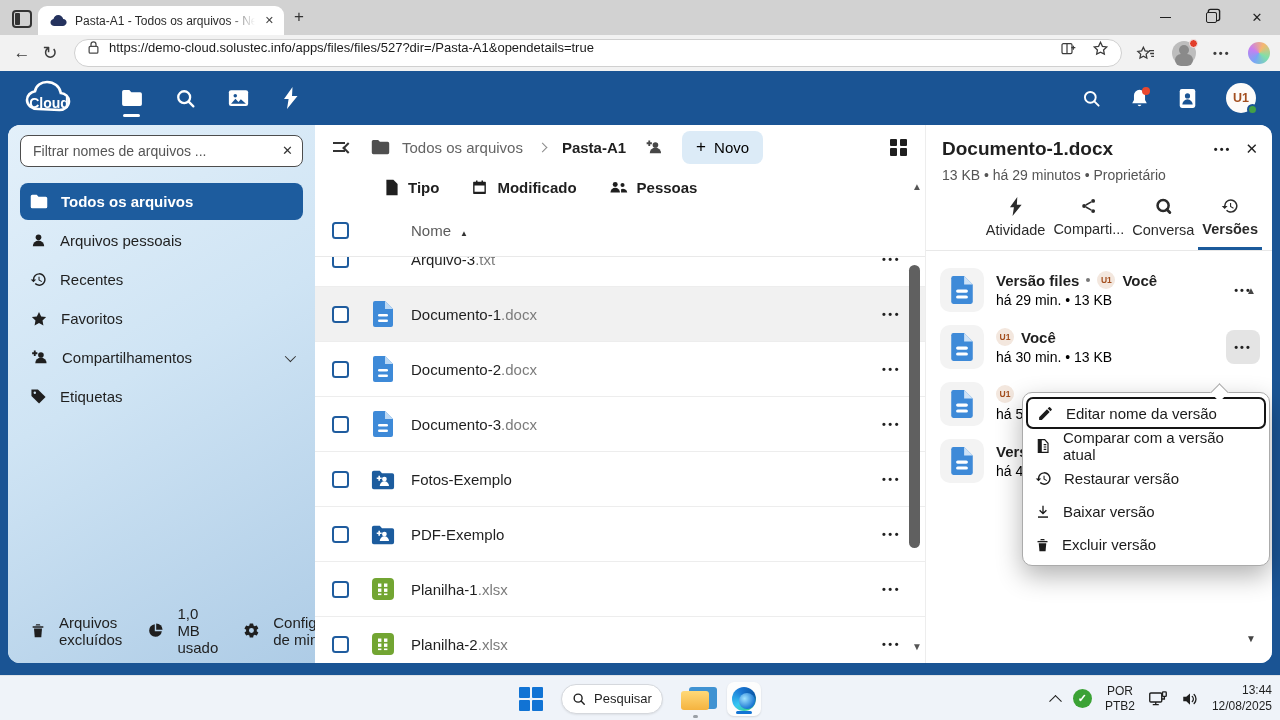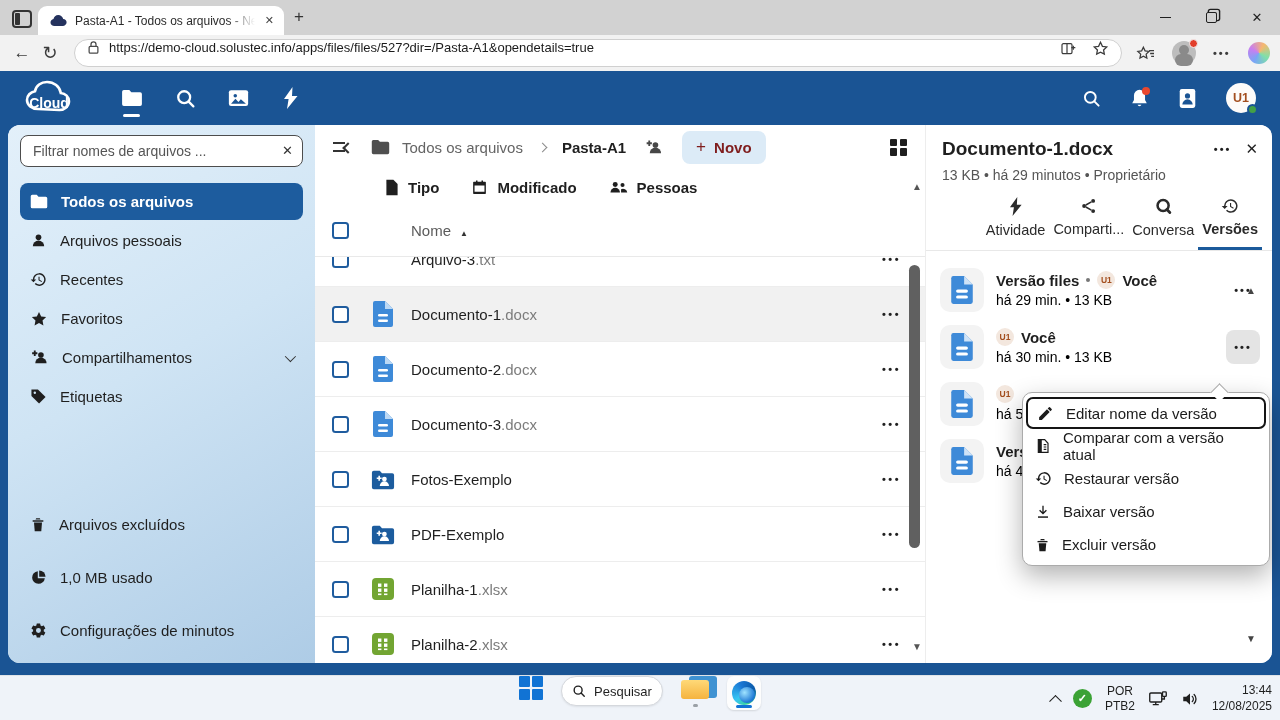--- a/index.html
+++ b/index.html
@@ -62,33 +62,33 @@
 .filterwrap{position:relative;margin-bottom:16px}
 .filterinput{width:100%;height:32px;border:1.6px solid #4d4d4d;border-radius:8px;background:#fff;padding:0 34px 0 12px;font-size:14px;font-family:inherit;color:#333}
 .filterinput::placeholder{color:#555}
 .filterclear{position:absolute;right:10px;top:8px;font-size:13px;color:#333}
 .snav{display:flex;flex-direction:column;gap:2px}
 .sitem{height:37px;border-radius:8px;display:flex;align-items:center;gap:13px;padding:0 10px;font-size:15px;color:#1f1f1f}
 .sitem .ico{color:#1f1f1f}
 .sitem.sel{background:#1d5c9e;color:#fff;font-weight:600}
 .sitem.sel .ico{color:#fff}
 .sitem .chev-down{margin-left:auto;width:8px;height:8px;border-right:1.8px solid #333;border-bottom:1.8px solid #333;transform:rotate(45deg) translateY(-2px)}
-.sfooter{margin-top:auto;display:flex;flex-direction:column;gap:16px;padding-bottom:4px}
+.sfooter{margin-top:auto;display:flex;flex-direction:row;gap:5px;padding-bottom:4px}
 
 
 .nc-main{width:610px;flex:none;display:flex;flex-direction:column;position:relative;background:#fff}
 .list-header{height:44px;display:flex;align-items:center;padding:0 18px 0 16px;gap:10px}
 .collapse-ico{width:22px;height:22px;position:relative;color:#333;margin-right:8px}
 .collapse-ico::before{content:"";position:absolute;left:2px;top:6px;width:12px;height:2px;background:#333;box-shadow:0 8px 0 #333}
 .collapse-ico::after{content:"";position:absolute;right:1px;top:8px;width:6px;height:6px;border-left:2px solid #333;border-bottom:2px solid #333;transform:rotate(45deg)}
 .bc-root{font-size:15px;color:#646464;margin-left:2px}
 .bc-sep{width:7px;height:7px;border-right:1.8px solid #8a8a8a;border-top:1.8px solid #8a8a8a;transform:rotate(45deg);margin:0 6px}
 .bc-cur{font-size:15px;font-weight:700}
 .bc-share{color:#474747;margin-left:8px}
-.btn-novo{margin-left:8px;height:33px;padding:0 14px;border-radius:8px;background:#dcebf7;color:#7f1d1d;font-weight:700;font-size:15px;display:flex;align-items:center;gap:8px}
+.btn-novo{margin-left:8px;height:33px;padding:0 14px;border-radius:8px;background:#dcebf7;color:#000000;font-weight:400;font-size:15px;display:flex;align-items:center;gap:8px}
 .btn-novo::before{content:"+";font-size:17px;font-weight:500}
 .gridview{margin-left:auto;width:17px;height:17px;display:grid;grid-template-columns:1fr 1fr;gap:2.5px}
 .gridview i{background:#1f1f1f;border-radius:1px}
 .chiprow{height:36px;display:flex;align-items:center;gap:32px;padding-left:70px}
 .chip{display:flex;align-items:center;gap:9px;font-size:15px;font-weight:700;color:#1f1f1f}
 .chip .ico{color:#1f1f1f}
 .thead{height:52px;display:flex;align-items:center;padding-left:17px;border-bottom:1px solid #e9e9e9}
 .cb{width:17px;height:17px;border:2px solid #1f5c9e;border-radius:3.5px;background:#fff;flex:none}
 .thead .cname{margin-left:62px;font-size:15px;color:#5b5b5b;display:flex;align-items:center;gap:9px}
 .sort-asc::before{content:"\25B2";font-size:8px;color:#333}
@@ -140,21 +140,21 @@
 
 
 .ctx{position:absolute;left:1022px;top:321px;width:248px;background:#fff;border:1px solid #ababab;border-radius:10px;box-shadow:0 10px 26px rgba(0,0,0,.3);padding:4px 0;z-index:50}
 .ctx::before{content:"";position:absolute;left:190px;top:-7px;width:12px;height:12px;background:#fff;border-left:1px solid #ababab;border-top:1px solid #ababab;transform:rotate(45deg)}
 .mitem{height:33px;display:flex;align-items:center;gap:12px;padding:0 12px;font-size:15px;color:#1b1b1b}
 .mitem .ico{color:#1b1b1b}
 .mitem.focus{border:2px solid #151515;border-radius:7px;margin:0 3px;padding:0 9px;height:32px}
 
 
 .taskbar{position:absolute;left:0;bottom:0;width:100%;height:45px;background:#eff3f9;border-top:1px solid #dfe3e8}
-.tb-center{position:absolute;left:50%;top:0;height:45px;transform:translateX(-50%);display:flex;align-items:flex-start;gap:18px}
+.tb-center{position:absolute;left:50%;top:0;height:45px;transform:translateX(-50%);display:flex;align-items:center;gap:18px}
 .startbtn{width:24px;height:24px;display:grid;grid-template-columns:1fr 1fr;gap:2px}
 .startbtn i{background:#1173d4;border-radius:1px}
 .tb-search{height:30px;width:102px;background:#fff;border:1px solid #d5d8dd;border-radius:15px;display:flex;align-items:center;justify-content:center;gap:8px;font-size:13px;color:#1f1f1f;box-shadow:0 1px 2px rgba(0,0,0,.08)}
 .explorer{position:relative;width:28px;height:24px}
 .explorer .back{position:absolute;left:0;top:0;width:28px;height:22px;background:#3f92d2;border-radius:3px}
 .explorer .front{position:absolute;left:0;top:4px;width:28px;height:19px;background:linear-gradient(180deg,#ffd978,#f5b33f);border-radius:3px}
 .explorer .dotind{position:absolute;left:12px;bottom:-7px;width:5px;height:3px;border-radius:2px;background:#9aa0a6}
 .edgebox{width:34px;height:34px;background:#fdfdfd;border-radius:7px;display:flex;align-items:center;justify-content:center;position:relative;box-shadow:0 1px 2px rgba(0,0,0,.12)}
 .edgeico{width:24px;height:24px;border-radius:50%;background:conic-gradient(from 230deg,#37c6f4,#1b77d4 30%,#0b59a8 55%,#38d390 80%,#37c6f4);position:relative;overflow:hidden}
 .edgeico::after{content:"";position:absolute;left:7px;top:6px;width:16px;height:16px;border-radius:50%;background:radial-gradient(circle at 35% 35%,#9fe3ff,#1b77d4 70%)}

